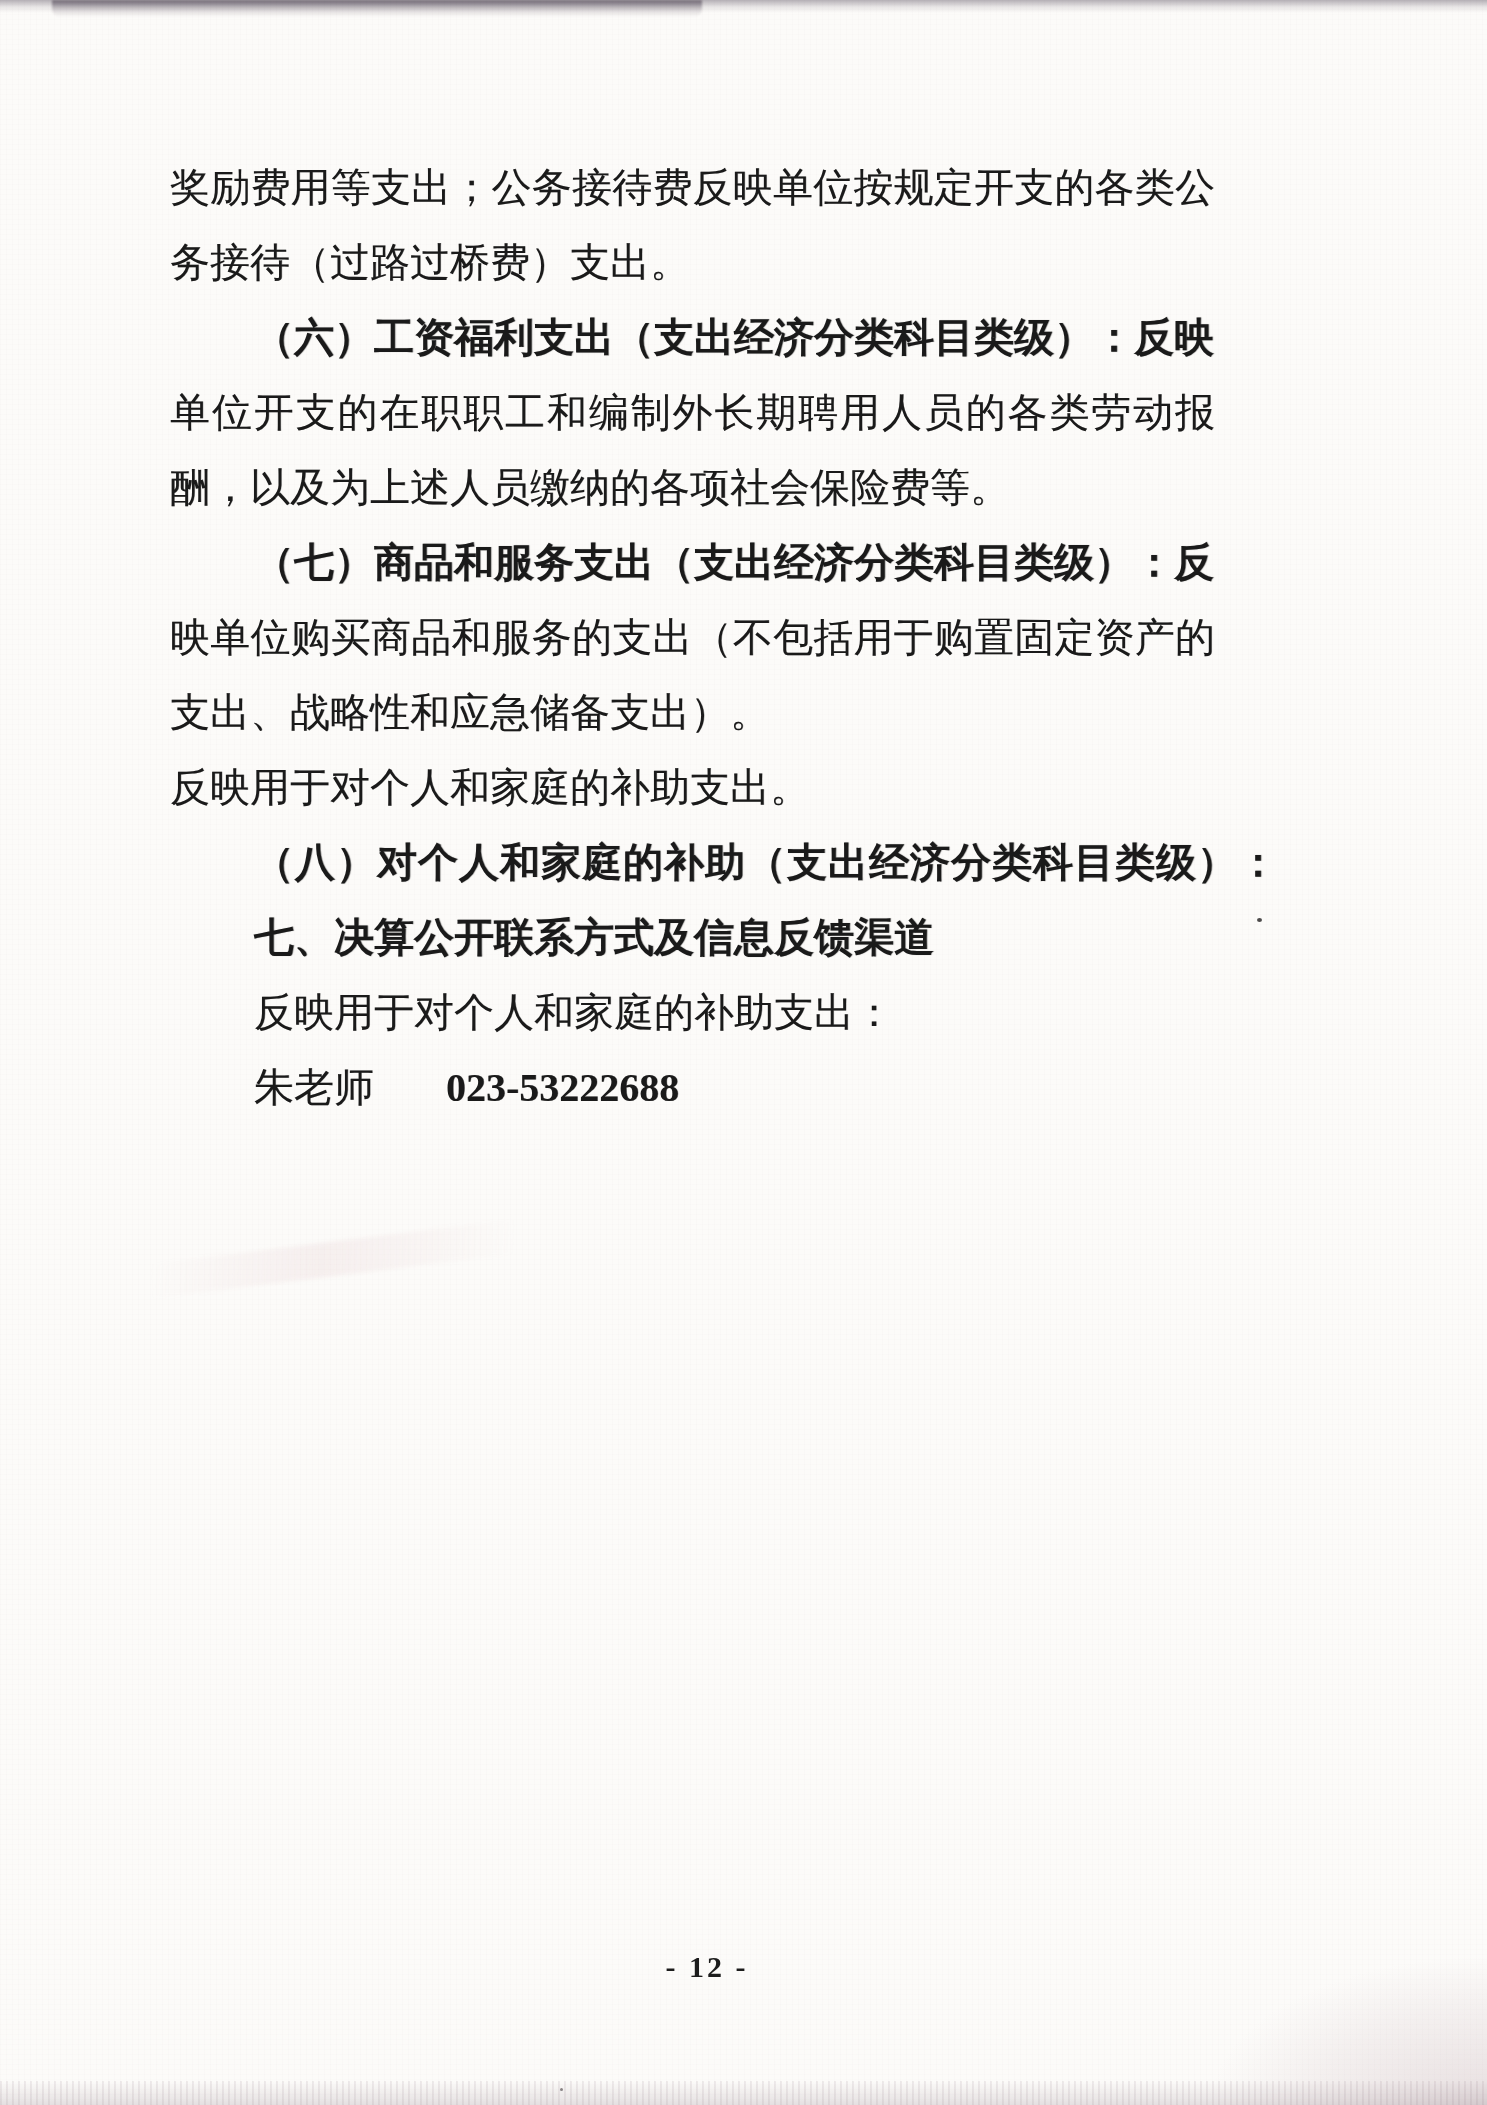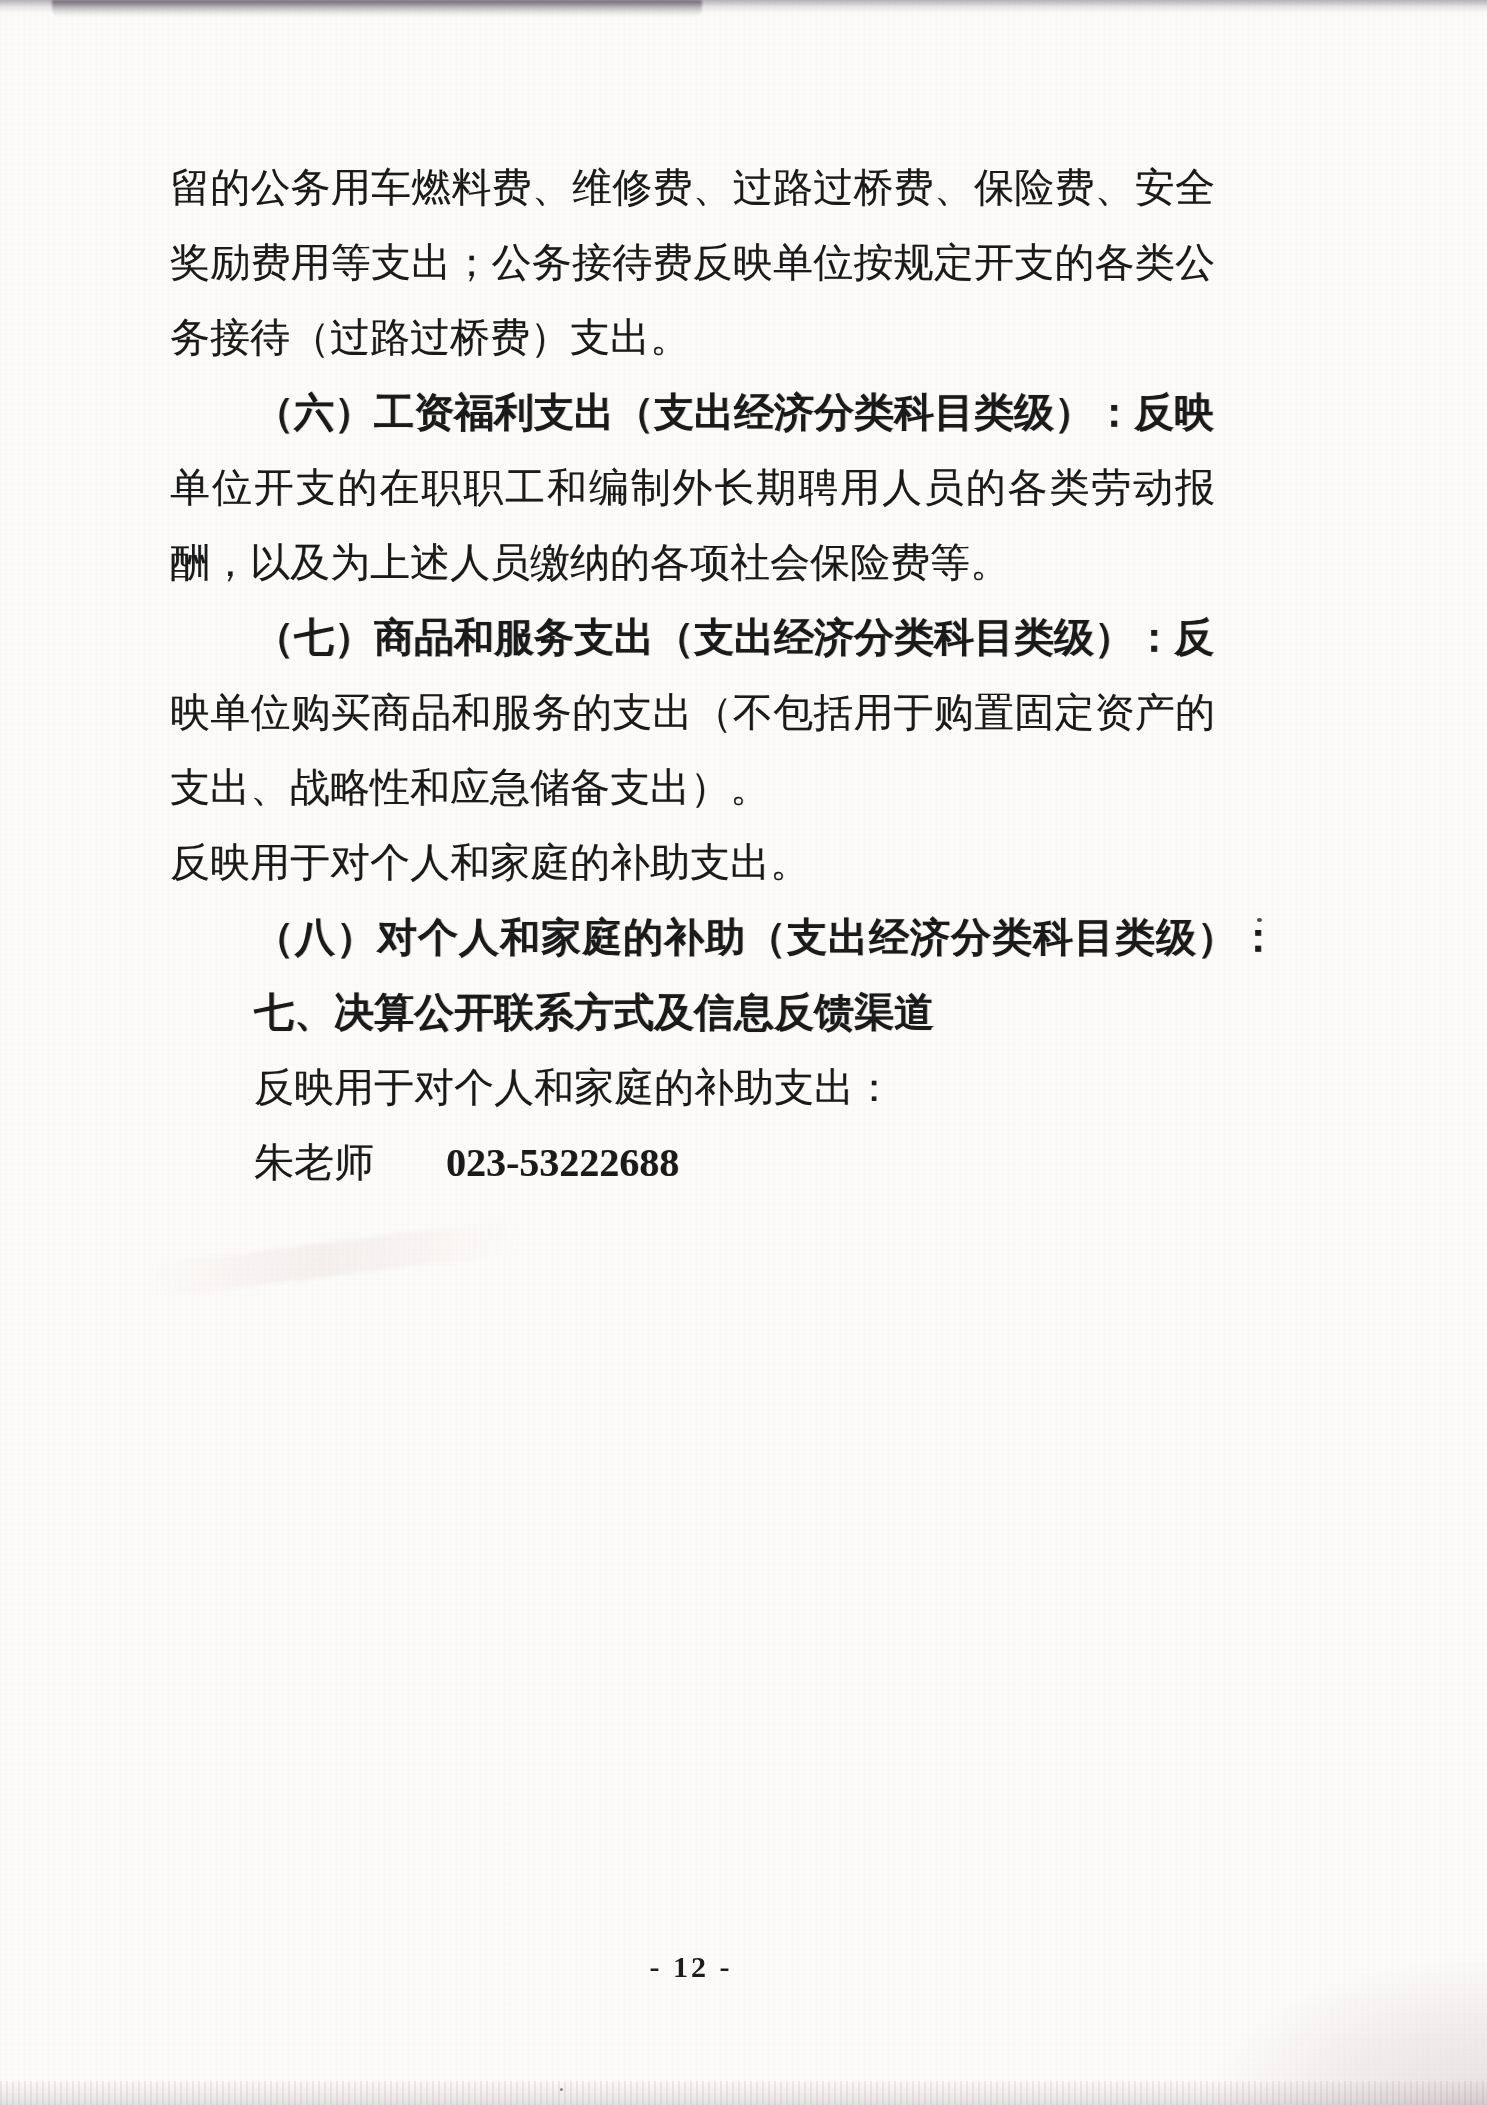--- a/index.html
+++ b/index.html
@@ -92,32 +92,32 @@
   .page-num {
     position: absolute;
     top: 1950px;
     left: 0;
     width: 1382px;
     text-align: center;
     font-size: 30px;
     font-weight: 600;
     letter-spacing: 3px;
     color: #1c1c1c;
+    padding-left: 16px;
   }
 </style>
 </head>
 <body>
 
 <div class="page">
 
   <div class="scan-top"></div>
   <div class="scan-top-left"></div>
 
   <div class="text-block">
-    <div class="line jfull">留的公务用车燃料费、维修费、过路过桥费、保险费、安全</div>
     <div class="line jfull">奖励费用等支出；公务接待费反映单位按规定开支的各类公</div>
     <div class="line">务接待（过路过桥费）支出。</div>
     <div class="line ind bold">（六）工资福利支出（支出经济分类科目类级）：反映</div>
     <div class="line jfull">单位开支的在职职工和编制外长期聘用人员的各类劳动报</div>
     <div class="line">酬，以及为上述人员缴纳的各项社会保险费等。</div>
     <div class="line ind bold">（七）商品和服务支出（支出经济分类科目类级）：反</div>
     <div class="line jfull">映单位购买商品和服务的支出（不包括用于购置固定资产的</div>
     <div class="line">支出、战略性和应急储备支出）。</div>
     <div class="line">反映用于对个人和家庭的补助支出。</div>
     <div class="line ind bold sp1">（八）对个人和家庭的补助（支出经济分类科目类级）：</div>

